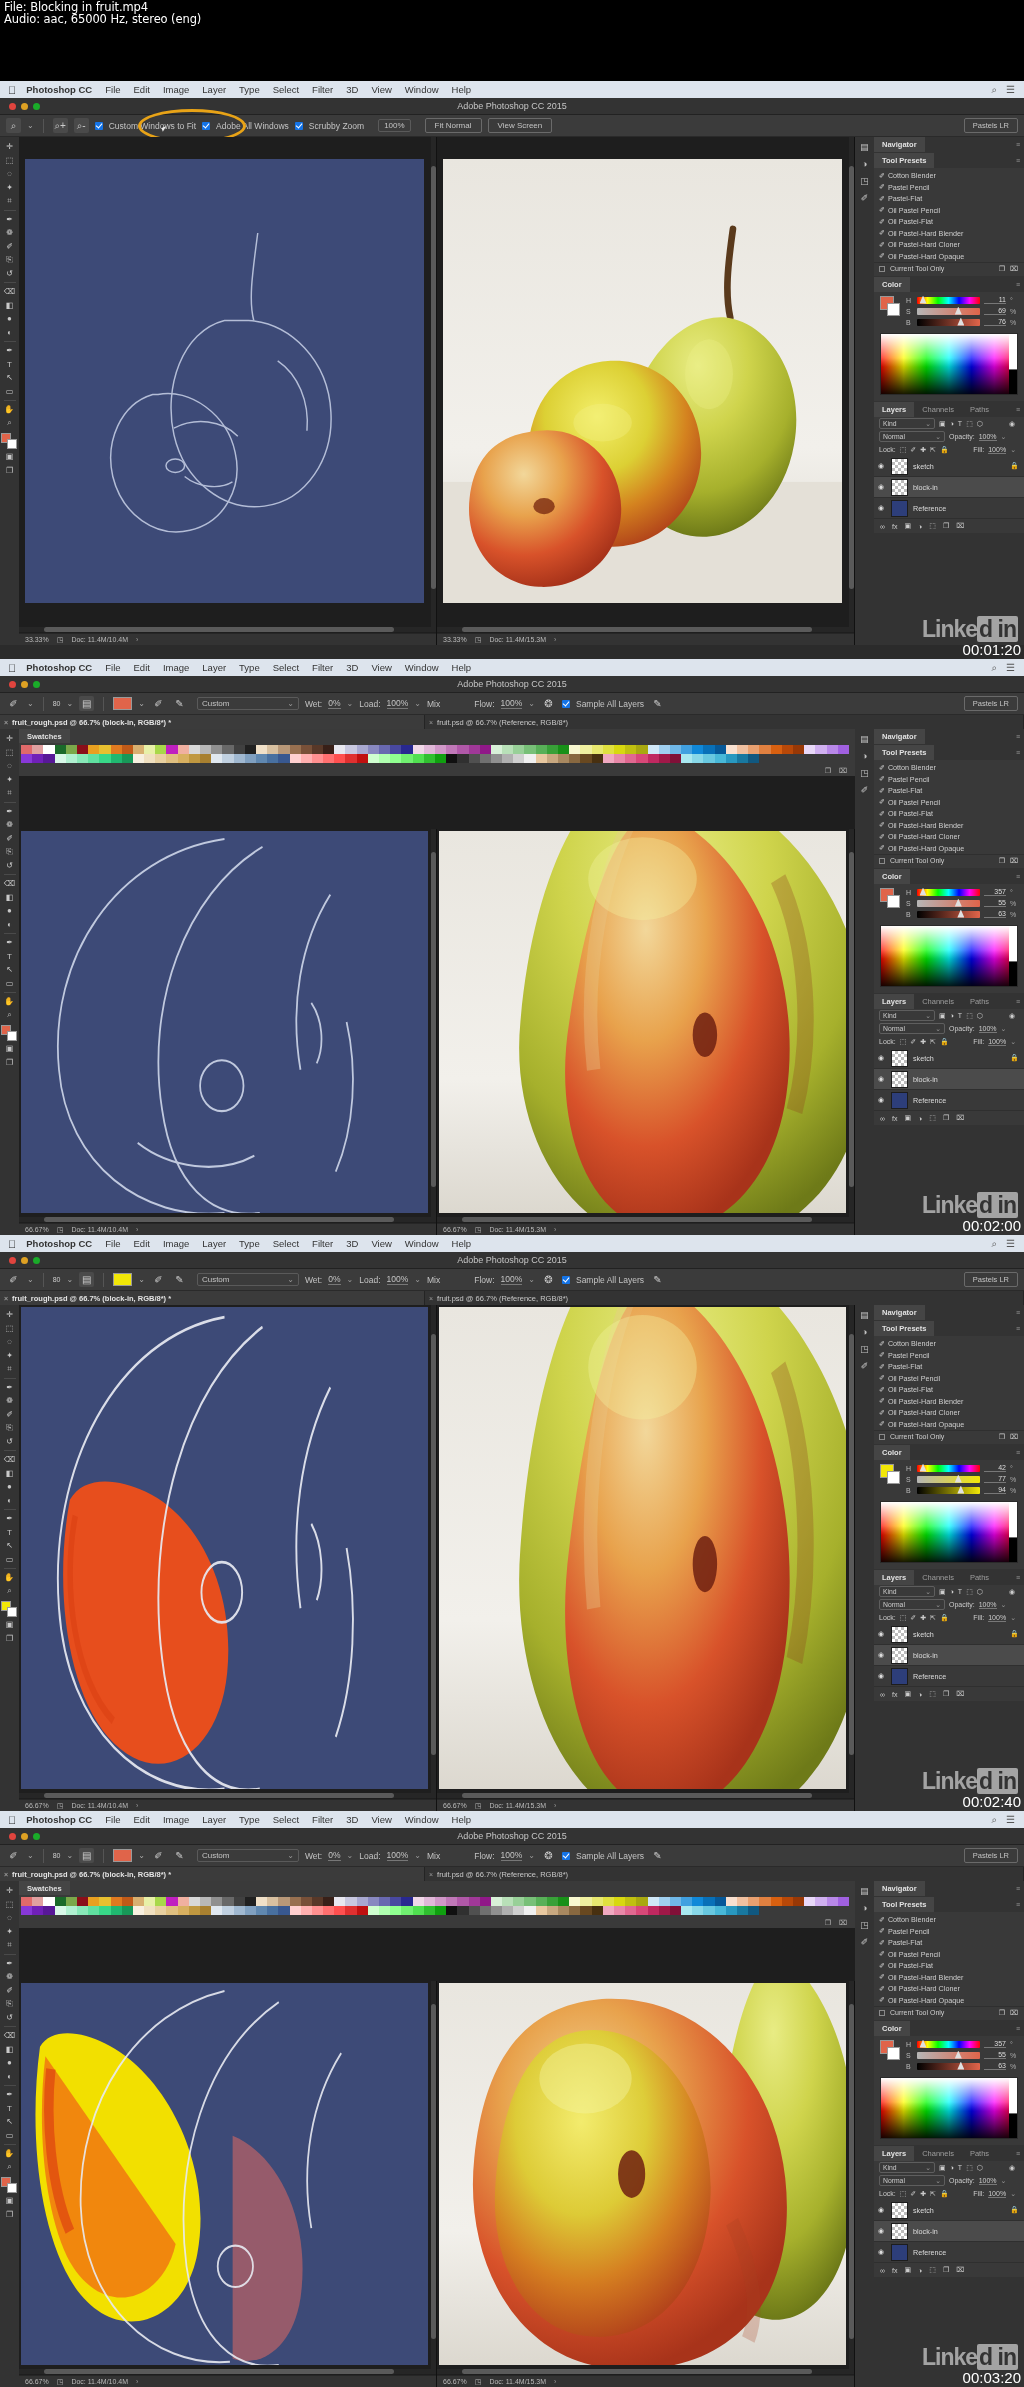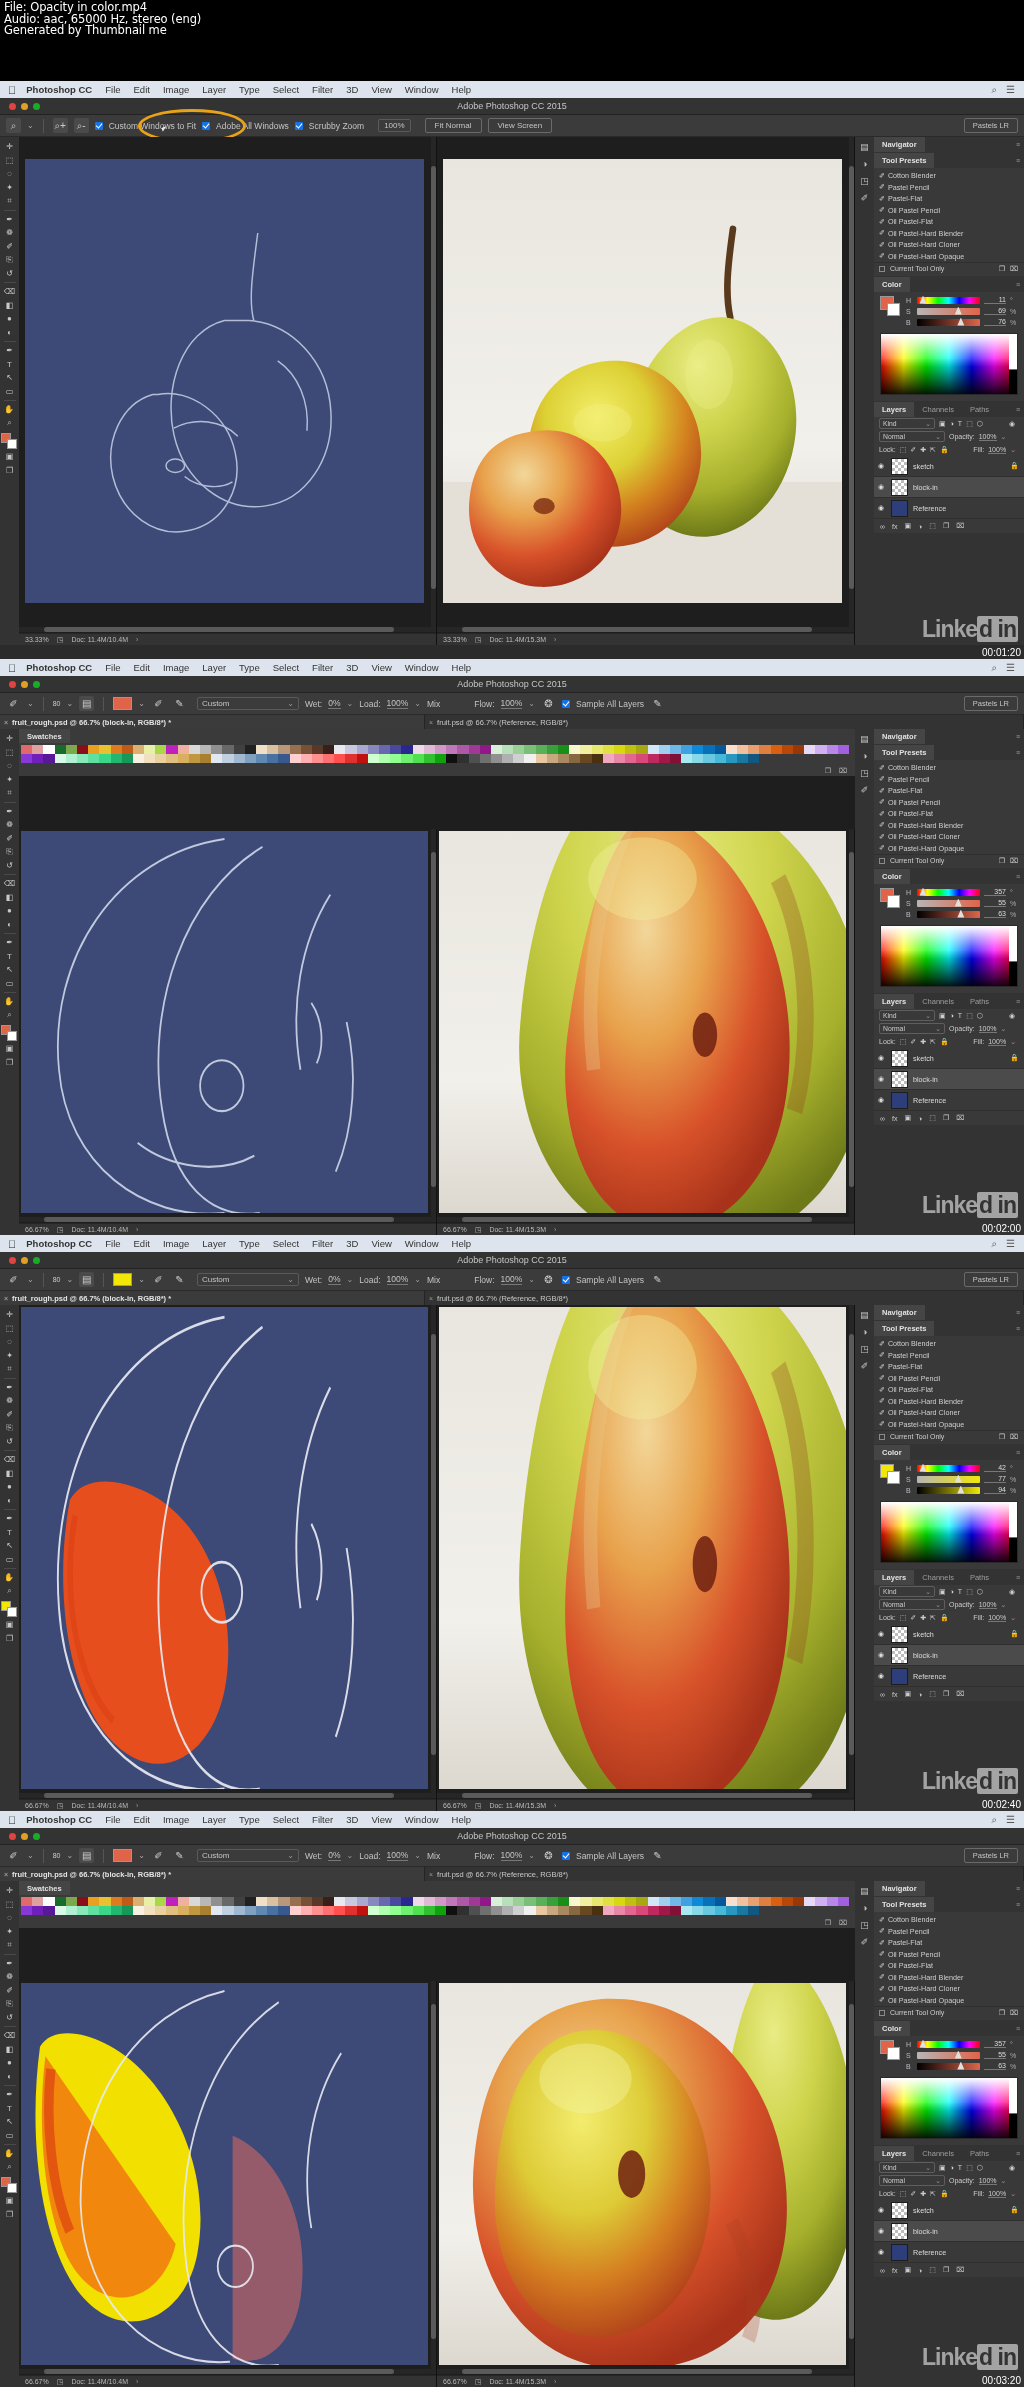--- a/index.html
+++ b/index.html
@@ -169,31 +169,30 @@
   .swgrid i{width:11.2px;height:9px;display:block;}
   .swfoot{height:11px;display:flex;justify-content:flex-end;align-items:center;gap:8px;padding-right:8px;font-size:7px;color:#bbb;}
 
   .watermark{
     position:absolute;right:6px;bottom:16px;font-size:23px;font-weight:bold;
     color:rgba(255,255,255,0.55);letter-spacing:-1px;pointer-events:none;
     font-family:"Liberation Sans",sans-serif;
   }
   .watermark .box{background:rgba(255,255,255,0.55);color:#333;padding:0 2px;border-radius:2px;}
   .timestamp{
-    position:absolute;right:3px;bottom:1px;font-size:10px;color:#fff;
+    position:absolute;right:3px;bottom:1px;font-size:15px;color:#fff;
     font-family:"Liberation Sans",sans-serif;letter-spacing:0px;
   }
 </style>
 </head>
 <body>
 
 <div class="fileinfo">
-  <div>File: Opacity in color.mp4</div>
+  <div>File: Blocking in fruit.mp4</div>
   <div>Audio: aac, 65000 Hz, stereo (eng)</div>
-  <div>Generated by Thumbnail me</div>
 </div>
 
 <div id="frames">
     <div class="ps" style="height:578px">
     <div class="menubar">
     <span class="apple"></span>
     <span class="brand">Photoshop CC</span>
     <span class="mi">File</span>
         <span class="mi">Edit</span>
         <span class="mi">Image</span>

